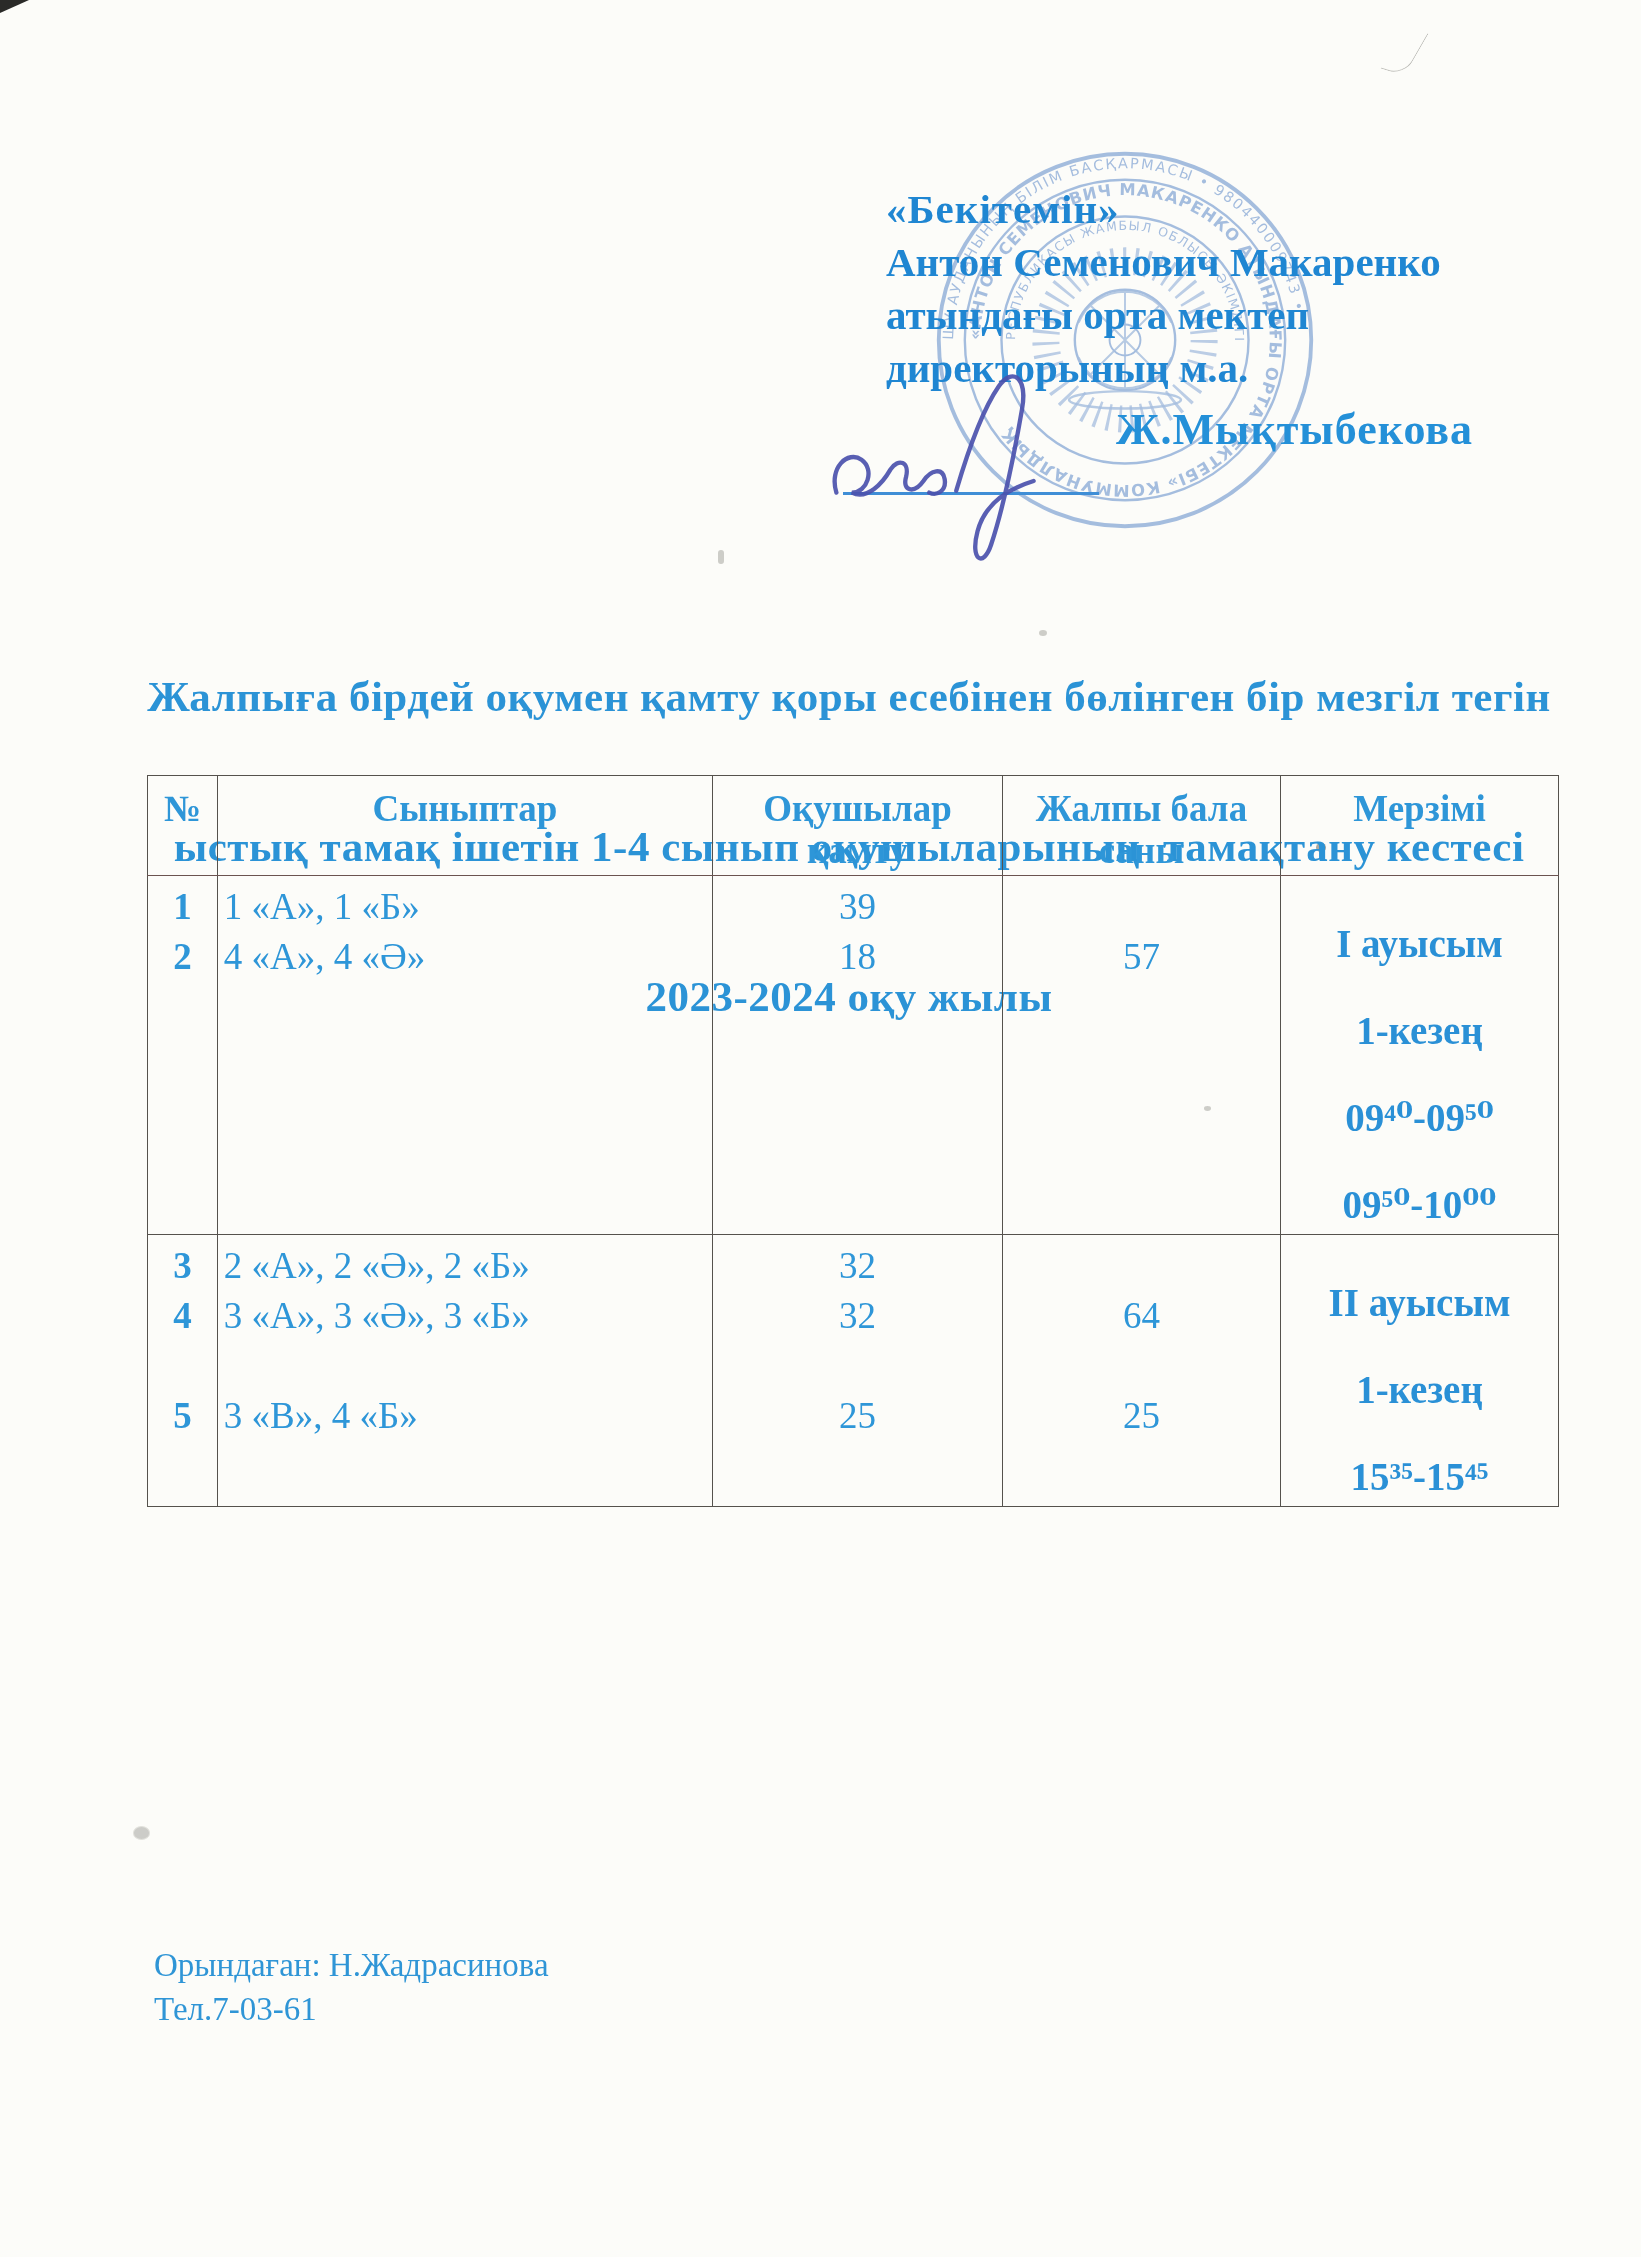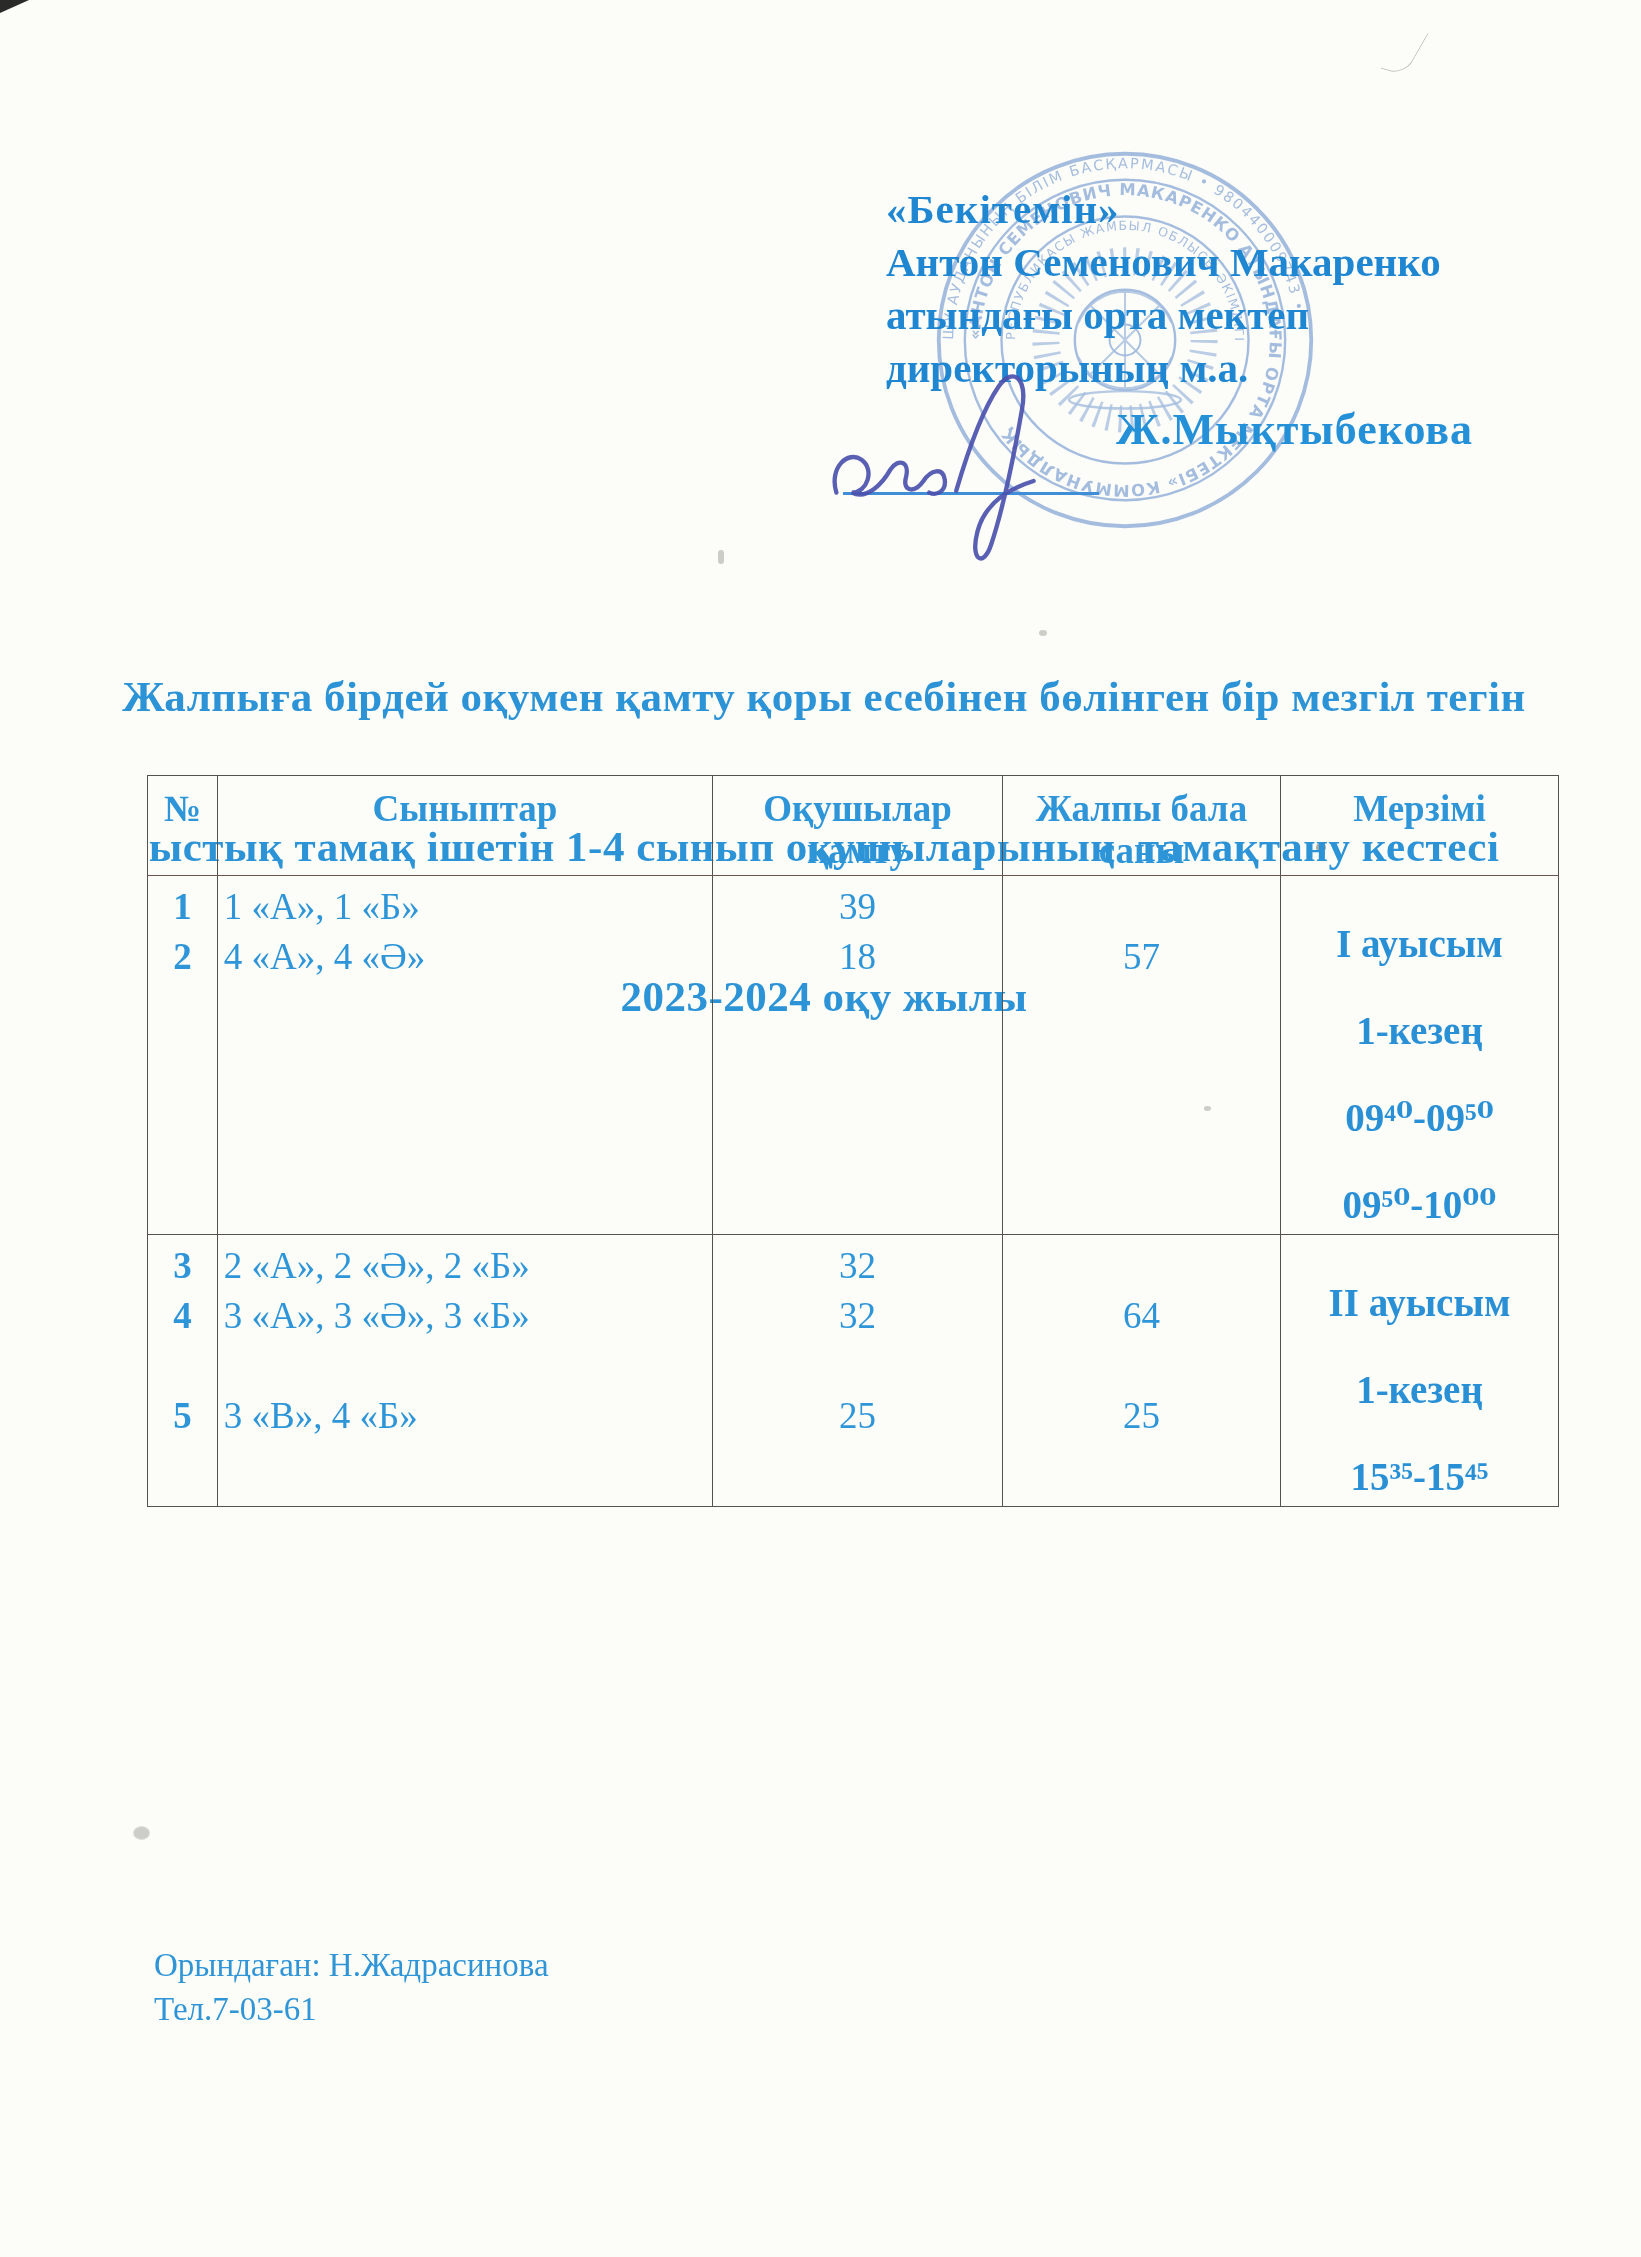--- a/index.html
+++ b/index.html
@@ -51,21 +51,21 @@
     color: #1f86d2; font-weight: bold; font-size: 41px; line-height: 53px;
   }
   .approval .line1 { letter-spacing: 1px; }
   .approval .signatory {
     position: absolute; left: 230px; top: 220px;
     font-size: 44px; color: #2490d8; letter-spacing: 1px; white-space: nowrap;
   }
 
   
   .doc-title {
-    position: absolute; left: 71px; top: 572px; width: 1506px;
+    position: absolute; left: 96px; top: 572px; width: 1506px;
     text-align: center; color: #2b93d6; font-weight: bold;
     font-size: 43px; line-height: 50px; letter-spacing: 0.5px;
     white-space: pre-wrap;
   }
 
   
   .tbl-wrap { position: absolute; left: 147px; top: 775px; width: 1412px; }
   table.meal {
     border-collapse: collapse; table-layout: fixed; width: 1412px;
     color: #2e96d8;

